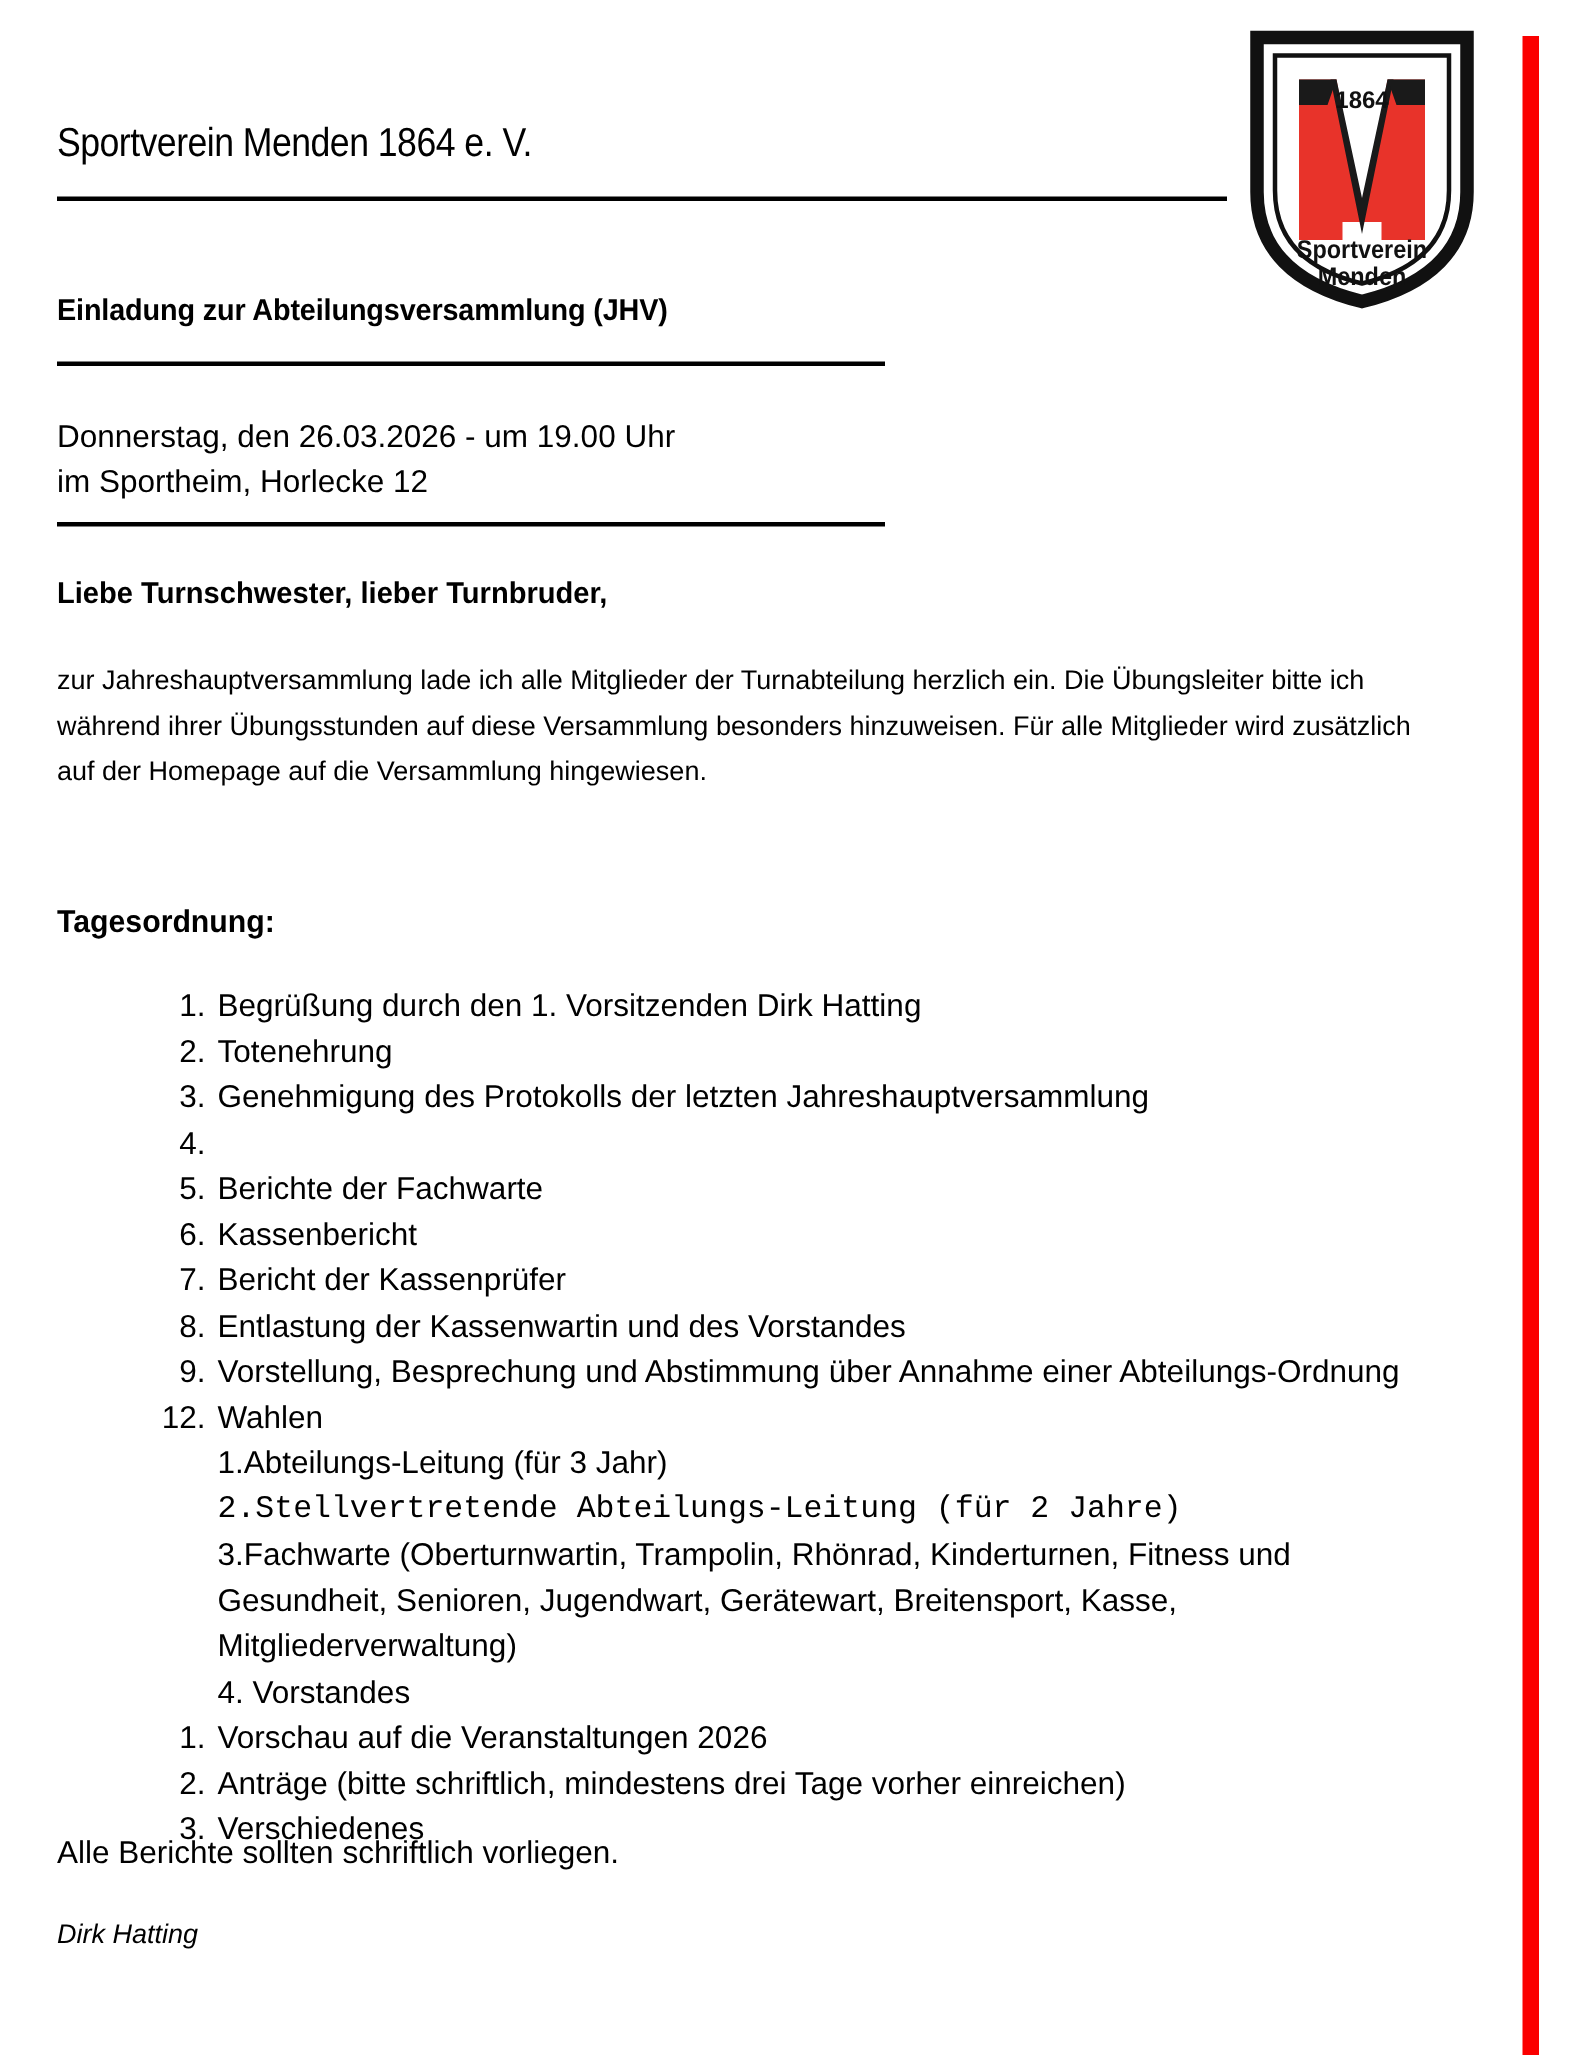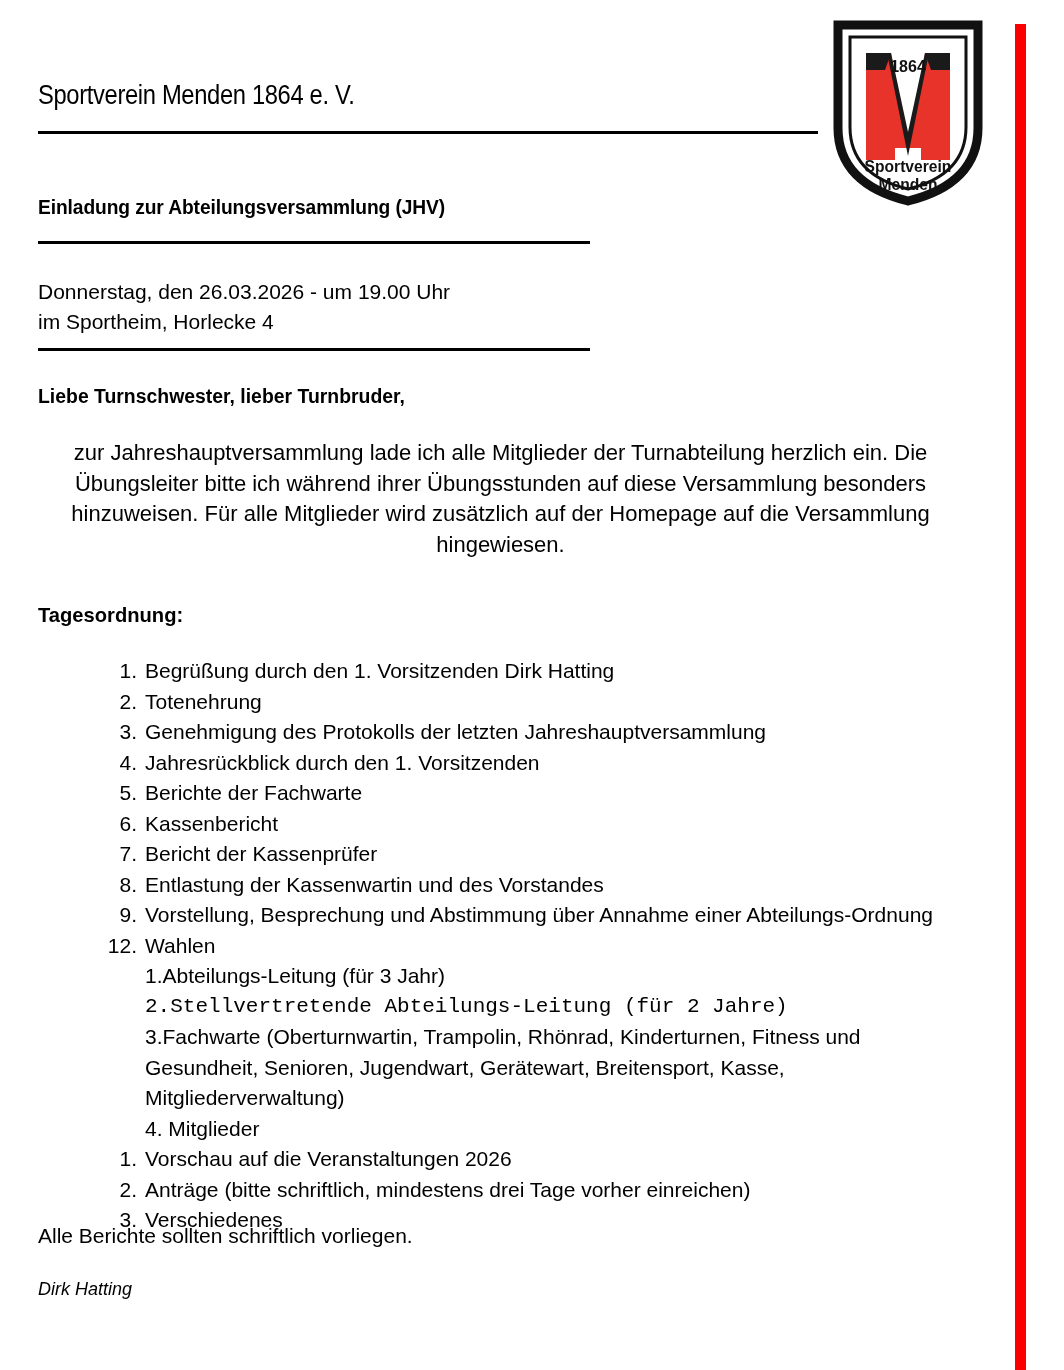--- a/index.html
+++ b/index.html
@@ -102,23 +102,23 @@
     transform-origin: left center;
     white-space: nowrap;
   }
   .salutation .comma { font-weight: bold; }
 
   .intro {
     position: absolute;
     left: 0;
     top: 438px;
     width: 925px;
-    font-size: 22px;
+    font-size: 18px;
     line-height: 30.5px;
-    text-align: center;
+    text-align: left;
   }
 
   .agenda-title {
     position: absolute;
     left: 0;
     top: 603px;
     font-size: 21px;
     font-weight: bold;
     transform: scaleX(0.96);
     transform-origin: left center;
@@ -213,21 +213,21 @@
     <div class="org-title">Sportverein Menden 1864 e. V.</div>
 
     <div class="rule rule-1"></div>
 
     <div class="subject">Einladung zur Abteilungsversammlung (JHV)</div>
 
     <div class="rule rule-2"></div>
 
     <div class="meeting-info">
       <div>Donnerstag, den 26.03.2026 - um 19.00 Uhr</div>
-      <div>im Sportheim, Horlecke 4</div>
+      <div>im Sportheim, Horlecke 12</div>
     </div>
 
     <div class="rule rule-3"></div>
 
     <div class="salutation">
       <span>Liebe Turnschwester, lieber Turnbruder</span><span class="comma">,</span>
     </div>
 
     <div class="intro">zur Jahreshauptversammlung lade ich alle Mitglieder der Turnabteilung herzlich ein. Die Übungsleiter bitte ich während ihrer Übungsstunden auf diese Versammlung besonders hinzuweisen. Für alle Mitglieder wird zusätzlich auf der Homepage auf die Versammlung hingewiesen.</div>
 
@@ -242,21 +242,20 @@
           <div class="li">
             <span class="num">2.</span>
             <span class="txt">Totenehrung</span>
           </div>
           <div class="li">
             <span class="num">3.</span>
             <span class="txt">Genehmigung des Protokolls der letzten Jahreshauptversammlung</span>
           </div>
           <div class="li">
             <span class="num">4.</span>
-            <span class="txt">Jahresrückblick durch den 1. Vorsitzenden</span>
           </div>
           <div class="li">
             <span class="num">5.</span>
             <span class="txt">Berichte der Fachwarte</span>
           </div>
           <div class="li">
             <span class="num">6.</span>
             <span class="txt">Kassenbericht</span>
           </div>
           <div class="li">
@@ -273,21 +272,21 @@
           </div>
           <div class="li">
             <span class="num">12.</span>
             <span class="txt">Wahlen</span>
           </div>
         </div>
       <div class="sub" id="agenda-sub">
           <div class="li" style="padding-left: 107px;"><span class="num" style="position: static; width: auto; text-align: left;">1.</span><span class="txt" style="display: inline;">Abteilungs-Leitung (für 3 Jahr)</span></div>
           <div class="li" style="padding-left: 107px; font-family: Liberation Mono, monospace;"><span class="num" style="position: static; width: auto; text-align: left;">2.</span><span class="txt" style="display: inline;">Stellvertretende Abteilungs-Leitung (für 2 Jahre)</span></div>
           <div class="li" style="padding-left: 107px;"><span class="num" style="position: static; width: auto; text-align: left;">3.</span><span class="txt" style="display: inline;">Fachwarte (Oberturnwartin, Trampolin, Rhönrad, Kinderturnen, Fitness und Gesundheit, Senioren, Jugendwart, Gerätewart, Breitensport, Kasse, Mitgliederverwaltung)</span></div>
-          <div class="li" style="padding-left: 107px;"><span class="num" style="position: static; width: auto; text-align: left;">4.</span><span class="txt" style="display: inline;"> Mitglieder</span></div>
+          <div class="li" style="padding-left: 107px;"><span class="num" style="position: static; width: auto; text-align: left;">4.</span><span class="txt" style="display: inline;"> Vorstandes</span></div>
         </div>
       <div id="agenda-tail">
           <div class="li">
             <span class="num">1.</span>
             <span class="txt">Vorschau auf die Veranstaltungen 2026</span>
           </div>
           <div class="li">
             <span class="num">2.</span>
             <span class="txt">Anträge (bitte schriftlich, mindestens drei Tage vorher einreichen)</span>
           </div>

